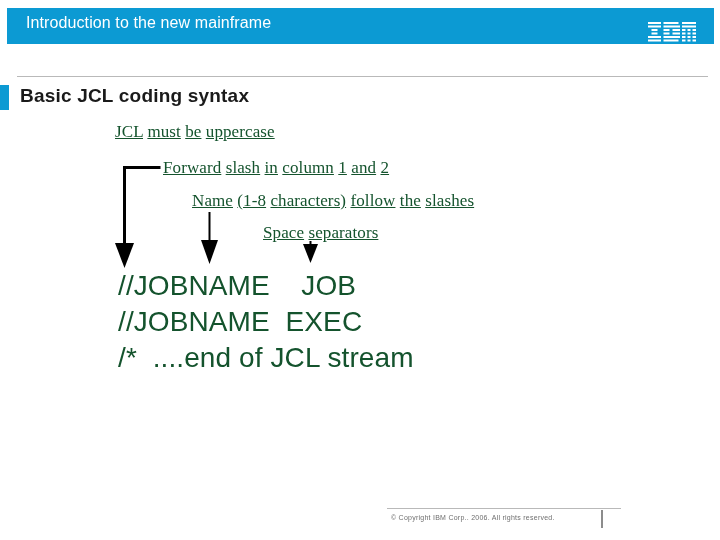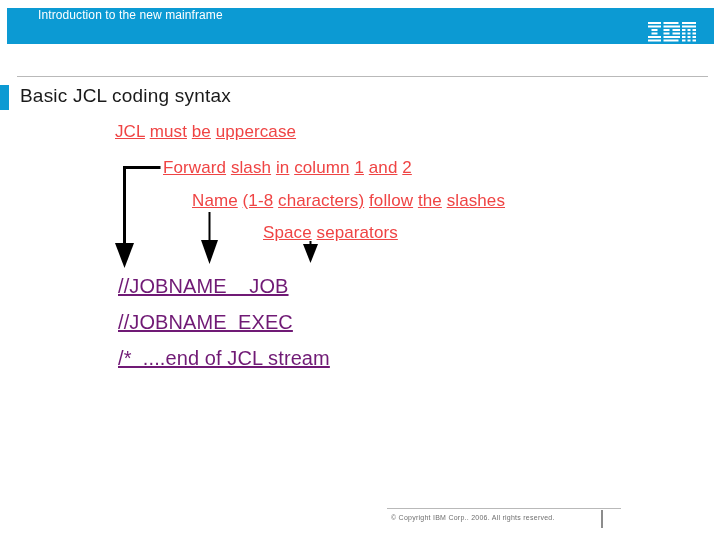--- a/index.html
+++ b/index.html
@@ -21,26 +21,25 @@
     position: absolute;
     left: 7px;
     top: 8px;
     width: 707px;
     height: 36px;
     background: #0c9ad3;
   }
   #header-title {
     position: absolute;
     left: 19px;
-    top: 0;
-    font-size: 12px;
+    top: 6px;
+    font-size: 16px;
     color: #ffffff;
     letter-spacing: 0.1px;
     white-space: nowrap;
-    margin-left: 12px;
   }
   #ibm-logo {
     position: absolute;
     right: 18px;
     top: 14px;
     width: 48px;
     height: 20px;
   }
 
   
@@ -58,33 +57,34 @@
     top: 85px;
     width: 9px;
     height: 25px;
     background: #0c9ad3;
   }
   #page-title {
     position: absolute;
     left: 20px;
     top: 85px;
     font-size: 19px;
-    font-weight: normal;
+    font-weight: bold;
     color: #1a1a1a;
     letter-spacing: 0.2px;
     white-space: nowrap;
   }
 
   
   .callout {
     position: absolute;
     font-size: 17px;
-    color: #ef4444;
+    color: #14532d;
     white-space: nowrap;
     letter-spacing: 0.1px;
+    font-family: Liberation Serif, serif;
   }
   .callout span.w {
     text-decoration: underline;
     text-underline-offset: 1px;
   }
   #callout-0 { left: 115px; top: 122px; }
   #callout-1 { left: 163px; top: 158px; }
   #callout-2 { left: 192px; top: 191px; }
   #callout-3 { left: 263px; top: 223px; }
 
@@ -98,26 +98,25 @@
     pointer-events: none;
   }
 
   
   #code-block {
     position: absolute;
     left: 118px;
     top: 268px;
   }
   .code-line {
-    font-size: 20px;
-    color: #701a75;
+    font-size: 28px;
+    color: #14532d;
     line-height: 36px;
     white-space: pre;
     letter-spacing: 0.1px;
-    text-decoration: underline;
   }
 
   
   #footer-rule {
     position: absolute;
     left: 387px;
     top: 508px;
     width: 234px;
     height: 1px;
     background: #b9b9b9;

